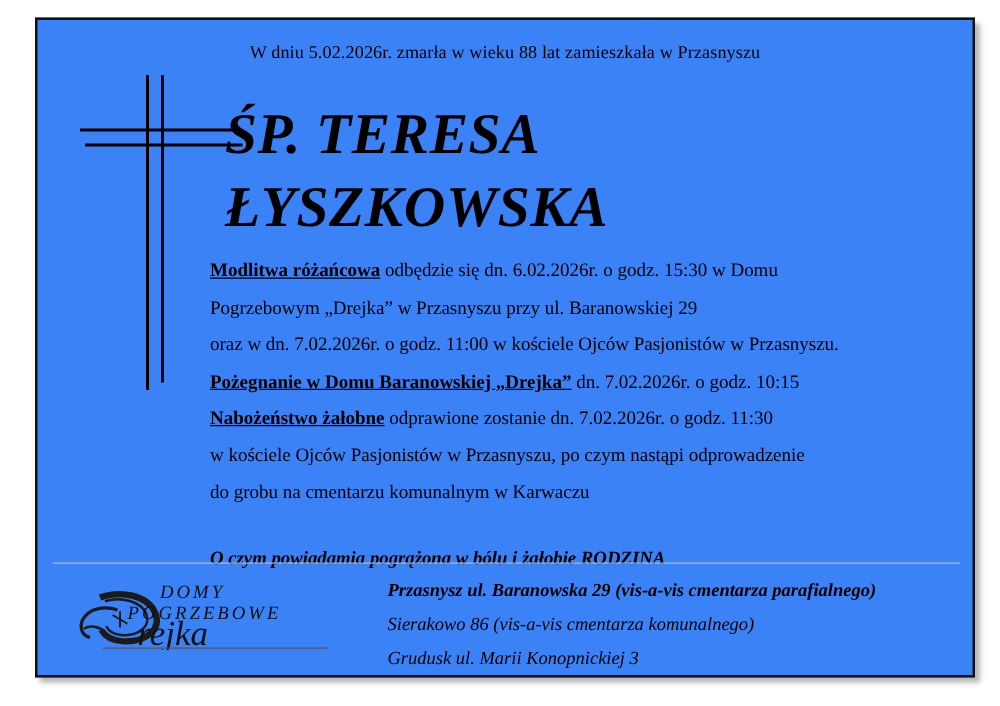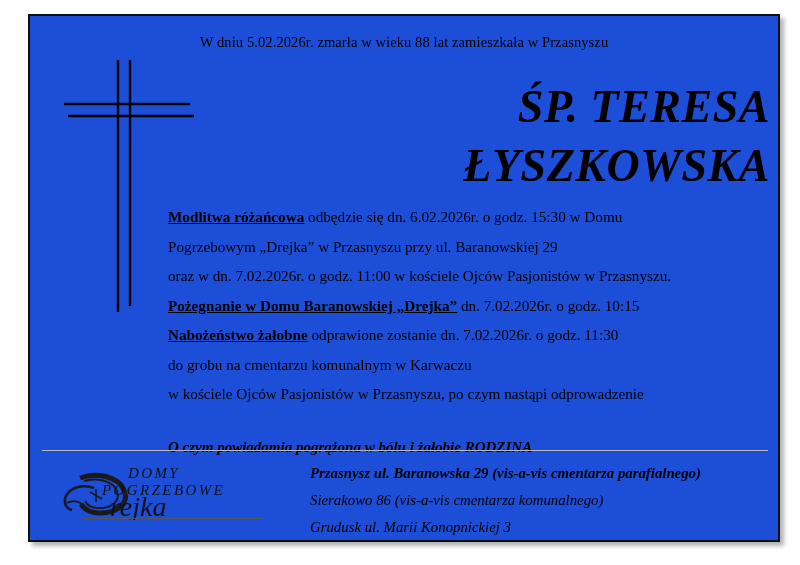--- a/index.html
+++ b/index.html
@@ -14,21 +14,21 @@
     font-family: "Liberation Serif", "DejaVu Serif", serif;
     color: #000000;
   }
 
   #notice-frame {
     position: absolute;
     left: 28px;
     top: 14px;
     width: 752px;
     height: 528px;
-    background: #1d4ed8;
+    background: #3b82f6;
     border: 2px solid #111111;
     box-sizing: border-box;
     box-shadow: 4px 4px 4px rgba(120,120,120,0.55);
   }
 
   
   .header-line {
     position: absolute;
     left: 0;
     top: 18px;
@@ -46,21 +46,21 @@
     width: 150px;
     height: 252px;
   }
 
   
   #name-block {
     position: absolute;
     left: 150px;
     top: 62px;
     width: 590px;
-    text-align: right;
+    text-align: left;
     font-style: italic;
     font-weight: bold;
     font-size: 46px;
     line-height: 1.28;
     letter-spacing: 0.5px;
     white-space: nowrap;
   }
   #name-block .name-line-2 { display: block; }
 
   
@@ -172,24 +172,24 @@
     <div class="ln">
       <span class="lead"></span><span>oraz w dn. 7.02.2026r. o godz. 11:00 w kościele Ojców Pasjonistów w Przasnyszu.</span>
     </div>
     <div class="ln">
       <span class="lead">Pożegnanie w Domu Baranowskiej „Drejka”</span><span> dn. 7.02.2026r. o godz. 10:15</span>
     </div>
     <div class="ln">
       <span class="lead">Nabożeństwo  żałobne</span><span>  odprawione  zostanie  dn.  7.02.2026r.  o  godz.  11:30</span>
     </div>
     <div class="ln">
+      <span class="lead"></span><span>w kościele Ojców Pasjonistów w Przasnyszu, po czym nastąpi odprowadzenie</span>
+    </div>
+    <div class="ln">
       <span class="lead"></span><span>do grobu na cmentarzu komunalnym w Karwaczu</span>
-    </div>
-    <div class="ln">
-      <span class="lead"></span><span>w kościele Ojców Pasjonistów w Przasnyszu, po czym nastąpi odprowadzenie</span>
     </div>
   </div>
 
   <div id="closing-line">O czym powiadamia pogrążona w bólu i żałobie RODZINA</div>
 
   <div id="footer-divider"></div>
 
   <div id="logo-block">
     <svg id="logo-svg" width="228" height="62" viewBox="0 0 228 62" xmlns="http://www.w3.org/2000/svg">
 

